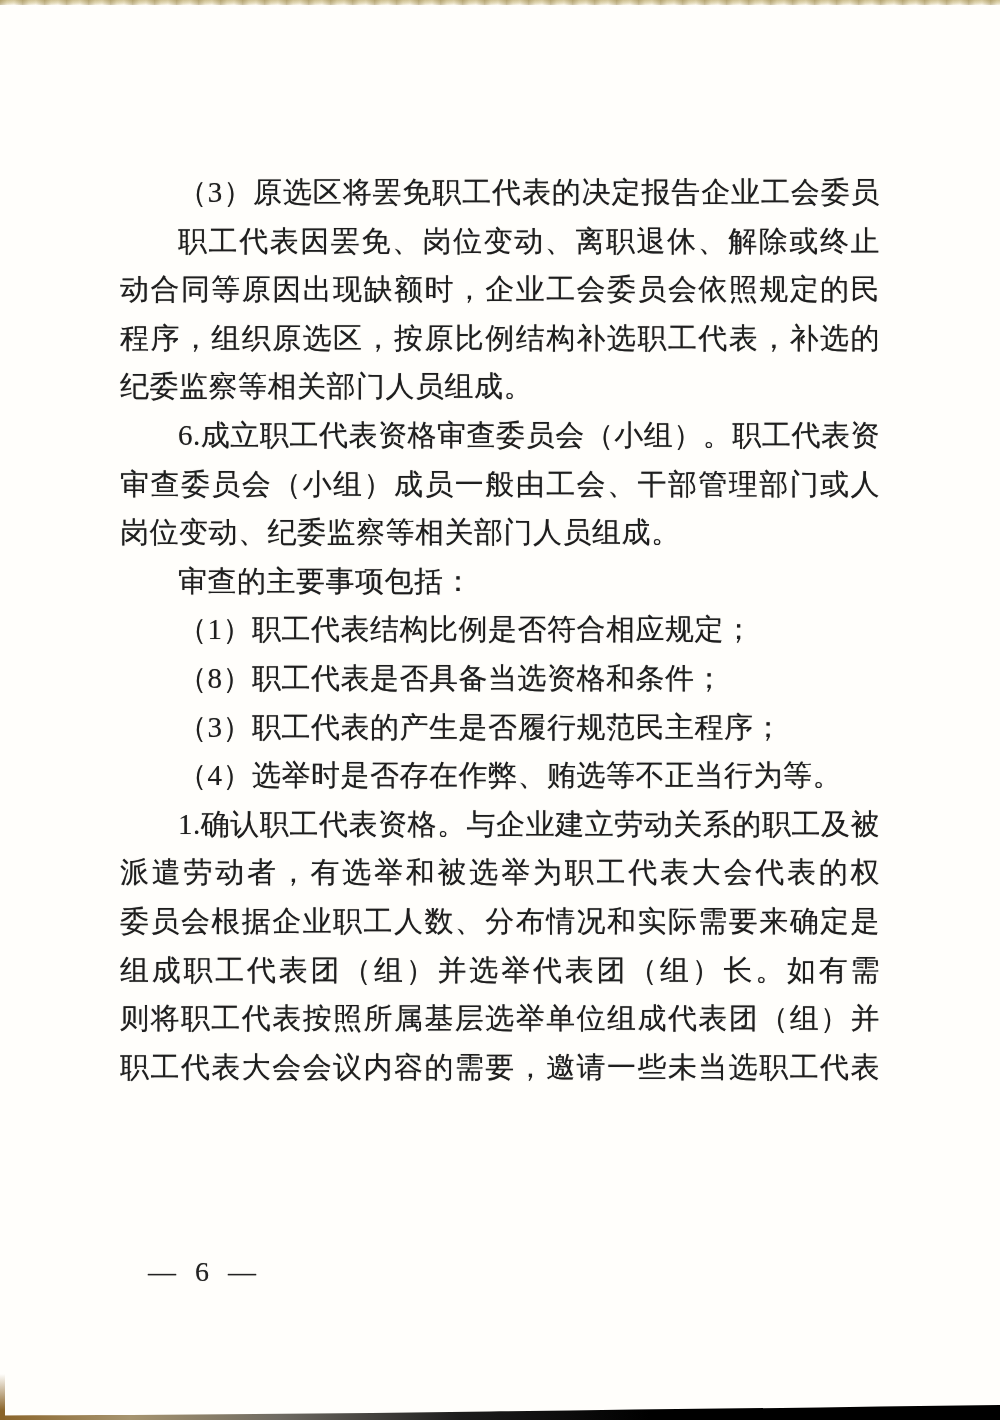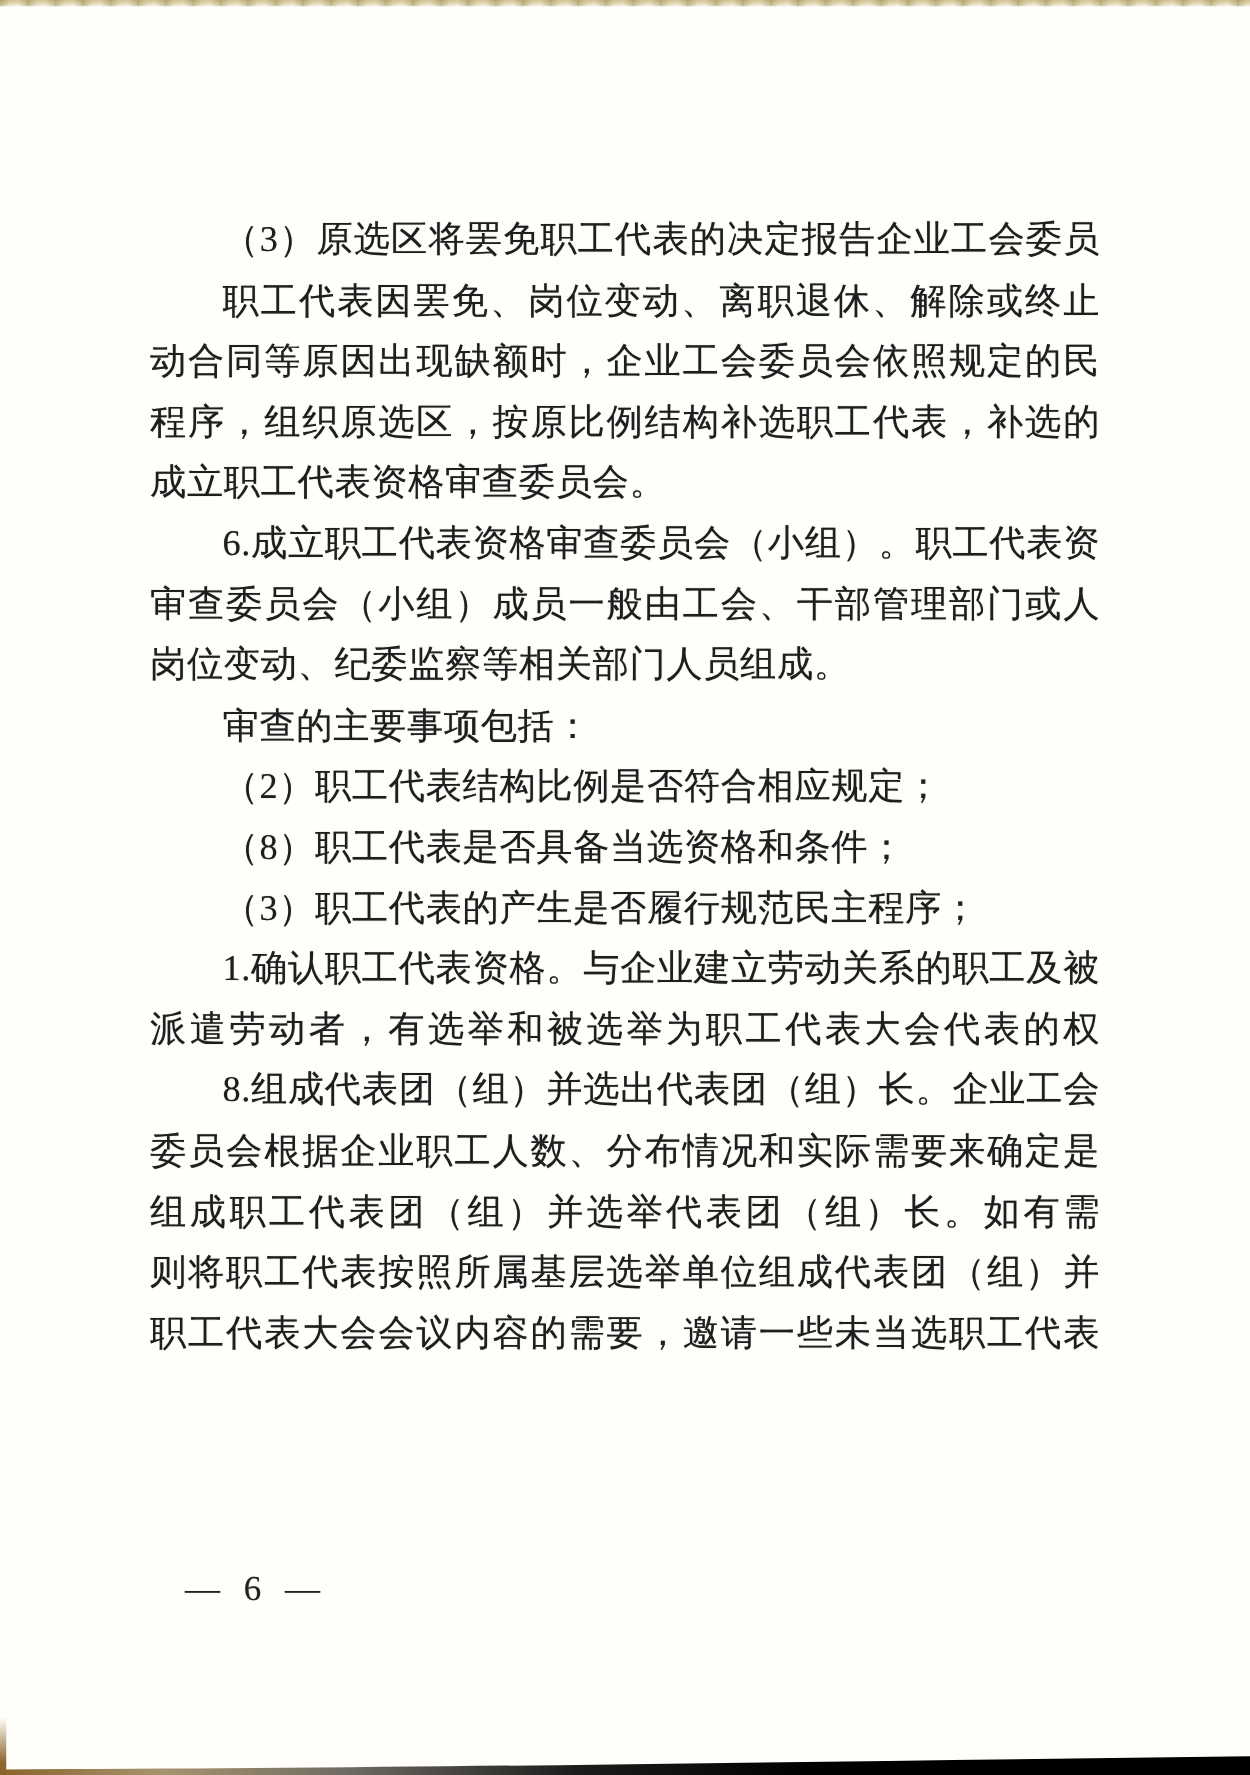--- a/index.html
+++ b/index.html
@@ -80,31 +80,31 @@
 </head>
 <body>
 
 <div class="scan-top-edge"></div>
 
 <div class="page-body">
   <div class="line indent jfull">（3）原选区将罢免职工代表的决定报告企业工会委员会。</div>
   <div class="line indent jfull">职工代表因罢免、岗位变动、离职退休、解除或终止劳</div>
   <div class="line jfull">动合同等原因出现缺额时，企业工会委员会依照规定的民主</div>
   <div class="line jfull">程序，组织原选区，按原比例结构补选职工代表，补选的民</div>
-  <div class="line">成立职工代表资格审查委员会。</div>
+  <div class="line">纪委监察等相关部门人员组成。</div>
   <div class="line indent jfull">6.成立职工代表资格审查委员会（小组）。职工代表资格</div>
   <div class="line jfull">审查委员会（小组）成员一般由工会、干部管理部门或人力</div>
   <div class="line">岗位变动、纪委监察等相关部门人员组成。</div>
   <div class="line indent">审查的主要事项包括：</div>
-  <div class="line indent">（2）职工代表结构比例是否符合相应规定；</div>
+  <div class="line indent">（1）职工代表结构比例是否符合相应规定；</div>
   <div class="line indent">（8）职工代表是否具备当选资格和条件；</div>
   <div class="line indent">（3）职工代表的产生是否履行规范民主程序；</div>
+  <div class="line indent">（4）选举时是否存在作弊、贿选等不正当行为等。</div>
   <div class="line indent jfull">1.确认职工代表资格。与企业建立劳动关系的职工及被</div>
   <div class="line jfull">派遣劳动者，有选举和被选举为职工代表大会代表的权利。</div>
-  <div class="line indent jfull">8.组成代表团（组）并选出代表团（组）长。企业工会</div>
   <div class="line jfull">委员会根据企业职工人数、分布情况和实际需要来确定是否</div>
   <div class="line jfull">组成职工代表团（组）并选举代表团（组）长。如有需要，</div>
   <div class="line jfull">则将职工代表按照所属基层选举单位组成代表团（组）并推</div>
   <div class="line jfull">职工代表大会会议内容的需要，邀请一些未当选职工代表的</div>
 </div>
 
 <div class="page-footer">— 6 —</div>
 
 <div class="scan-bottom-edge">
   <svg width="1000" height="20" viewBox="0 0 1000 20" xmlns="http://www.w3.org/2000/svg">

